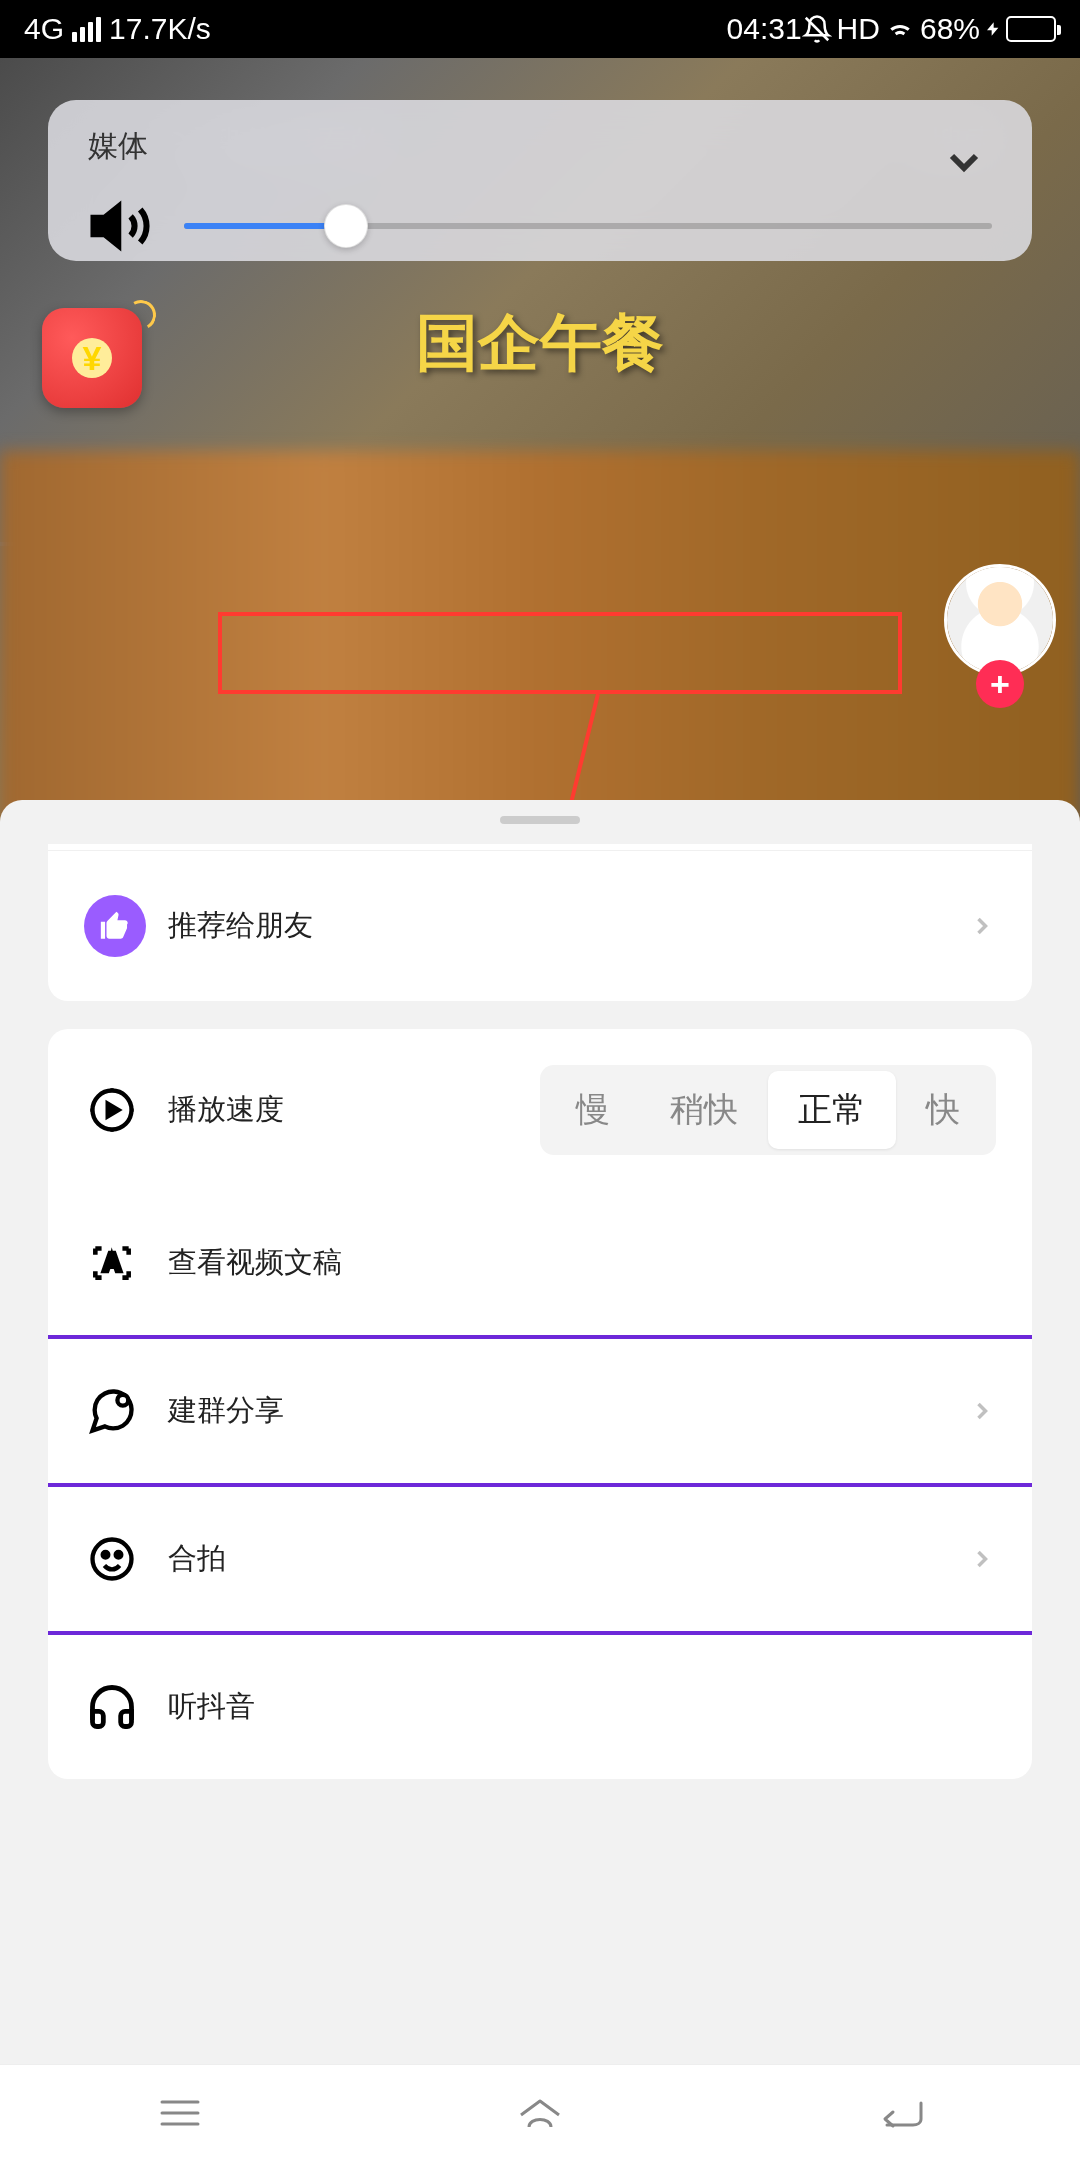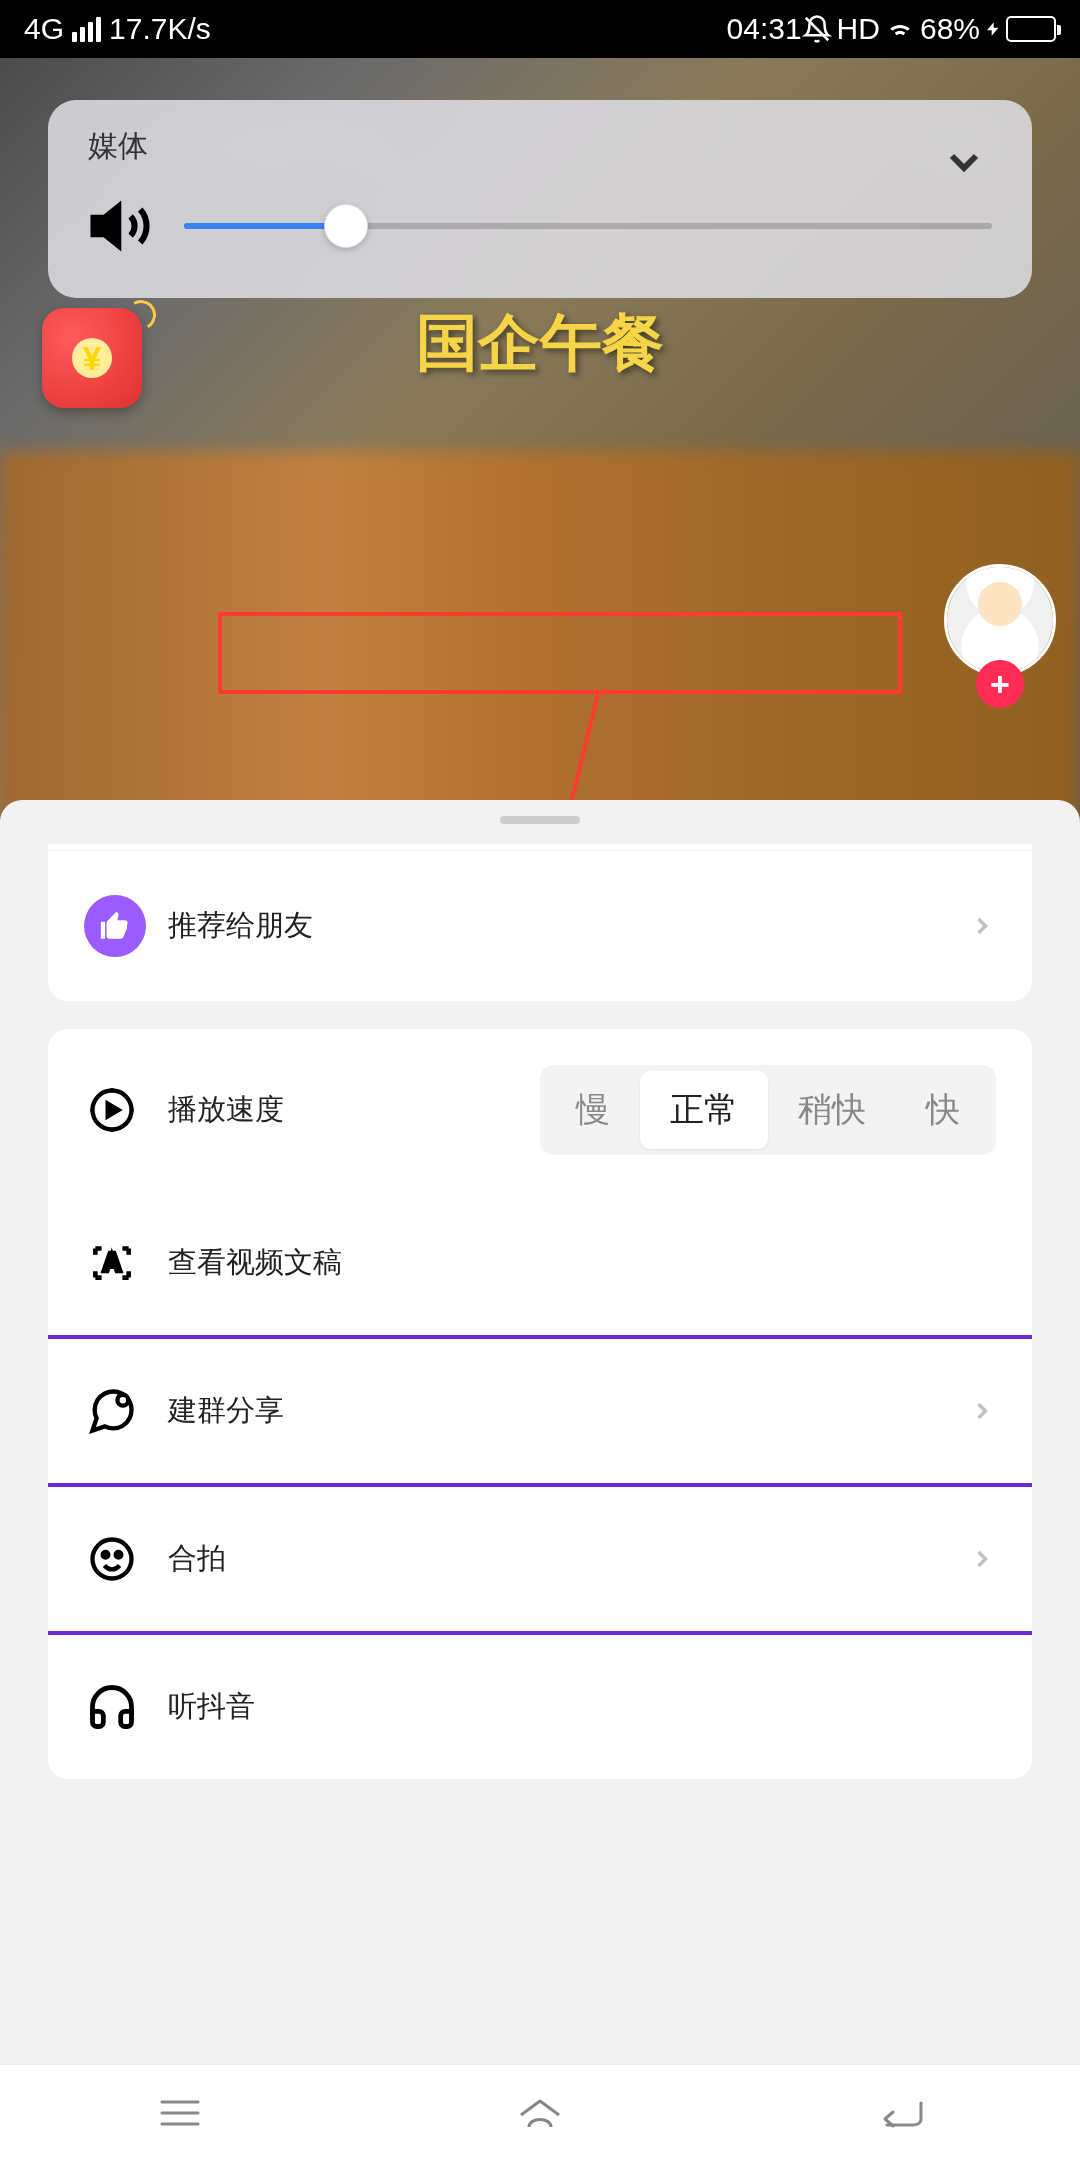--- a/index.html
+++ b/index.html
@@ -19,21 +19,21 @@
 .battery-body::after { content:''; position:absolute; right:-7px; top:7px; width:4px; height:10px; background:#fff; border-radius:0 2px 2px 0; }
 .battery-fill { background:#fff; height:100%; border-radius:2px; width:68%; }
 
 
 .video-bg { position: absolute; top: 46px; left: 0; right: 0; height: 810px; background: linear-gradient(135deg, #4a4a4a 0%, #6b6b6b 20%, #8a7a5a 40%, #7a6a4a 60%, #5a5a5a 100%); overflow: hidden; }
 .food-overlay { position:absolute; bottom:0; left:0; right:0; height:50%; background: linear-gradient(90deg, #a06830 0%, #c08040 30%, #b07030 50%, #a06828 70%, #906020 100%); filter: blur(8px); }
 .tray { position:absolute; bottom:38%; left:-5%; right:15%; height:8px; background:#777; transform: perspective(500px) rotateX(60deg); }
 .video-title { position: absolute; top: 255px; left: 50%; transform: translateX(-50%); font-size: 62px; font-weight: 700; color: #f5d547; text-shadow: 3px 3px 6px rgba(0,0,0,0.5); white-space: nowrap; }
 
 
-.vol-overlay { position:absolute; top:100px; left:48px; right:48px; height:198px; background: rgba(220,220,225,0.88); border-radius: 28px; backdrop-filter: blur(20px); padding: 26px 40px; z-index:50; }
+.vol-overlay { position:absolute; top:100px; left:48px; right:48px; height:161px; background: rgba(220,220,225,0.88); border-radius: 28px; backdrop-filter: blur(20px); padding: 26px 40px; z-index:50; }
 .vol-title { font-size:30px; color:#333; }
 .vol-row { display:flex; align-items:center; gap:30px; margin-top:26px; }
 .vol-track { flex:1; height:6px; background: rgba(0,0,0,0.18); border-radius:3px; position:relative; }
 .vol-fill { position:absolute; left:0; top:0; height:100%; width:20%; background:#3b82f6; border-radius:3px; }
 .vol-thumb { position:absolute; left:20%; top:50%; transform:translate(-50%,-50%); width:44px; height:44px; background:#fff; border-radius:50%; border:1px solid rgba(0,0,0,0.12); box-shadow:0 2px 6px rgba(0,0,0,0.2); }
 .vol-chevron { position:absolute; top:38px; right:44px; }
 
 
 .search-behind { position:absolute; top:120px; left: 160px; color: rgba(255,255,255,0.35); font-size:36px; display:flex; align-items:center; gap:12px; z-index:40; }
 .search-btn-behind { position:absolute; top:120px; right: 80px; color: rgba(255,255,255,0.35); font-size:36px; z-index:40; }
@@ -179,22 +179,22 @@
         <div class="row-icon">
           <svg width="52" height="52" viewBox="0 0 24 24" fill="none" stroke="#000" stroke-width="2">
               <circle cx="12" cy="12" r="9"></circle>
               <polygon points="10 9 15 12 10 15" fill="#000"></polygon>
               <path d="M12 3v-1M21 12h1M12 21v1M3 12h-1" stroke-width="1.5"></path>
             </svg>
         </div>
         <div class="row-label" style="flex:0 0 auto; margin-right:30px;">播放速度</div>
         <div class="speed-seg">
           <div class="seg-item">慢</div>
+          <div class="seg-item">稍快</div>
           <div class="seg-item active">正常</div>
-          <div class="seg-item">稍快</div>
           <div class="seg-item">快</div>
         </div>
       </div>
 
       <div class="row">
         <div class="row-icon">
           <svg width="50" height="50" viewBox="0 0 24 24" fill="none" stroke="#000" stroke-width="2.2">
               <path d="M4 5h3M4 5v3M20 5h-3M20 5v3M4 19h3M4 19v-3M20 19h-3M20 19v-3"></path>
               <text x="12" y="16" font-size="12" text-anchor="middle" fill="#000" font-weight="bold">A</text>
             </svg>

